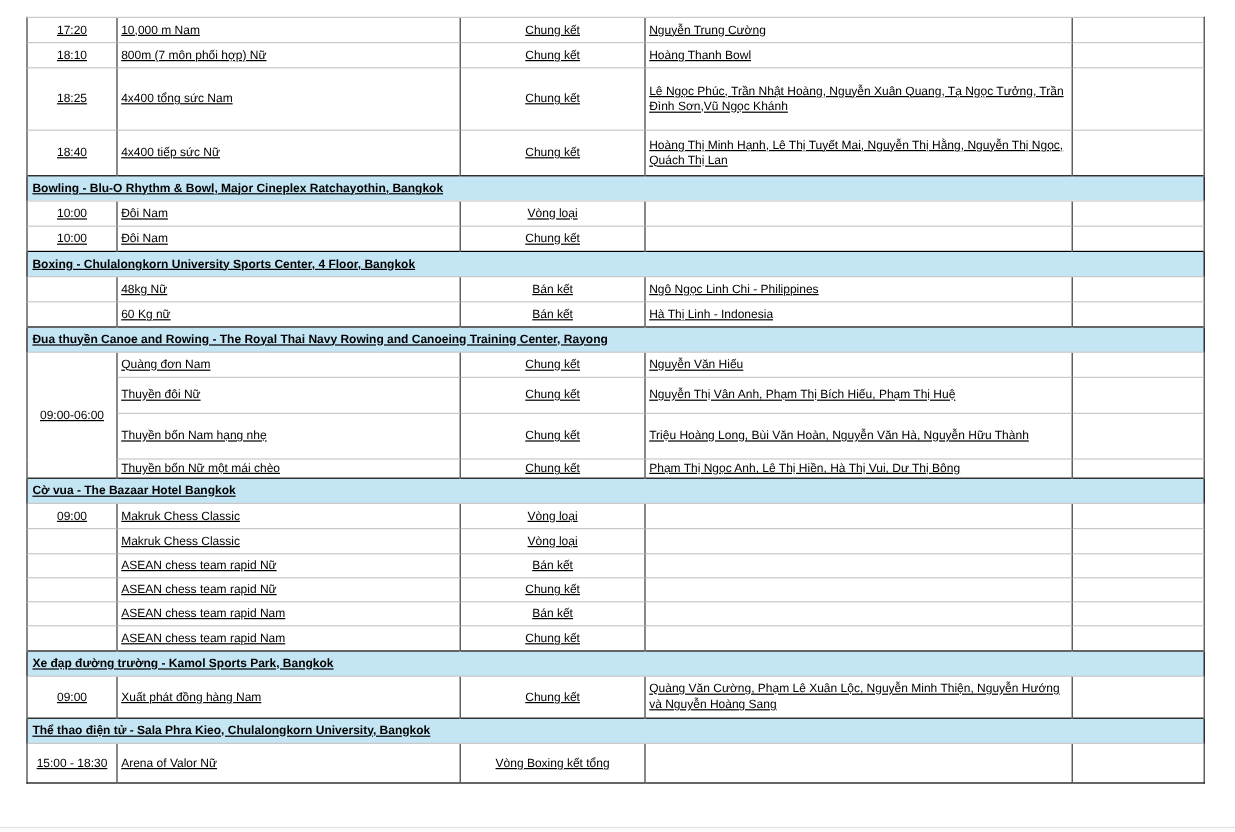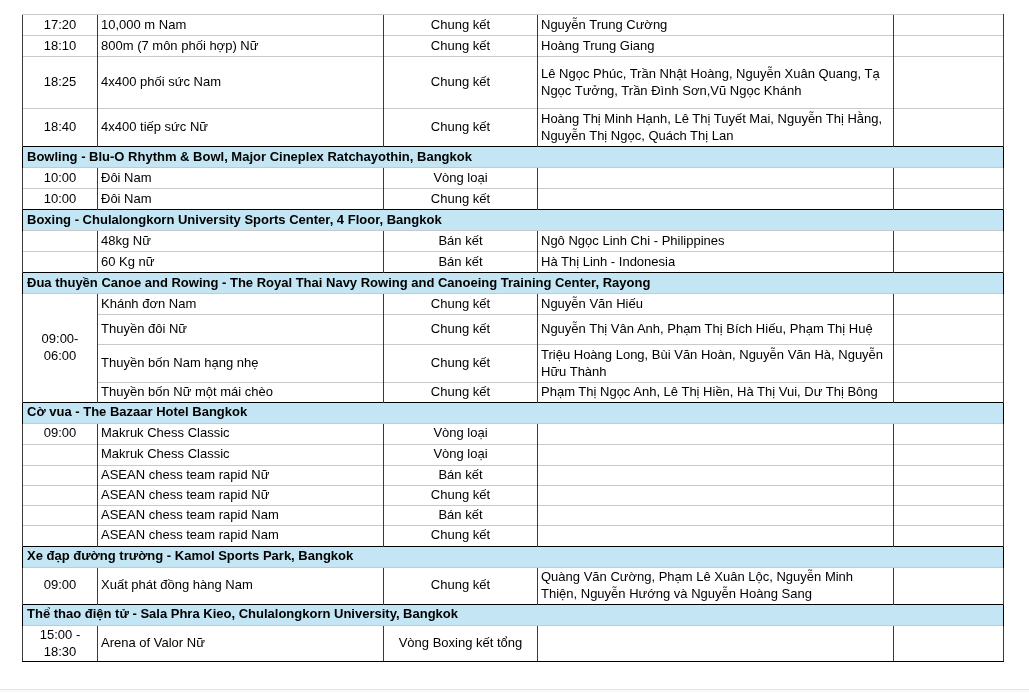--- a/index.html
+++ b/index.html
@@ -11,21 +11,22 @@
     overflow: hidden;
     font-family: "Liberation Sans", "DejaVu Sans", sans-serif;
     color: var(--text, #000);
   }
   table#schedule {
     position: absolute;
     left: 22px; top: 14px;
     width: 981px;
     border-collapse: collapse;
     table-layout: fixed;
-    font-size: 13px;
+    font-size: 10px;
+    text-decoration: underline;
   }
   #schedule td {
     border-left: 1px solid var(--colline, #3a3a3a);
     border-top: 1px solid var(--grid, #c9c9c9);
     padding: 1px 3px;
     line-height: 1.3;
     overflow: hidden;
     vertical-align: middle;
   }
   #schedule td:last-child {
@@ -77,26 +78,26 @@
         <td class="c-time">17:20</td>
         <td class="c-event">10,000 m Nam</td>
         <td class="c-round">Chung kết</td>
         <td class="c-ath">Nguyễn Trung Cường</td>
         <td class="c-note"></td>
       </tr>
       <tr style="height: 21px;">
         <td class="c-time">18:10</td>
         <td class="c-event">800m (7 môn phối hợp) Nữ</td>
         <td class="c-round">Chung kết</td>
-        <td class="c-ath">Hoàng Trung Giang</td>
+        <td class="c-ath">Hoàng Thanh Bowl</td>
         <td class="c-note"></td>
       </tr>
       <tr style="height: 52px;">
         <td class="c-time">18:25</td>
-        <td class="c-event">4x400 phối sức Nam</td>
+        <td class="c-event">4x400 tổng sức Nam</td>
         <td class="c-round">Chung kết</td>
         <td class="c-ath">Lê Ngọc Phúc, Trần Nhật Hoàng, Nguyễn Xuân Quang, Tạ Ngọc Tưởng, Trần Đình Sơn,Vũ Ngọc Khánh</td>
         <td class="c-note"></td>
       </tr>
       <tr style="height: 38px;">
         <td class="c-time">18:40</td>
         <td class="c-event">4x400 tiếp sức Nữ</td>
         <td class="c-round">Chung kết</td>
         <td class="c-ath">Hoàng Thị Minh Hạnh, Lê Thị Tuyết Mai, Nguyễn Thị Hằng, Nguyễn Thị Ngọc, Quách Thị Lan</td>
         <td class="c-note"></td>
@@ -133,21 +134,21 @@
         <td class="c-event">60 Kg nữ</td>
         <td class="c-round">Bán kết</td>
         <td class="c-ath">Hà Thị Linh - Indonesia</td>
         <td class="c-note"></td>
       </tr>
       <tr class="section-row">
         <td class="section-header" colspan="5">Đua thuyền Canoe and Rowing - The Royal Thai Navy Rowing and Canoeing Training Center, Rayong</td>
       </tr>
       <tr style="height: 21px;">
         <td class="c-time" rowspan="4">09:00-06:00</td>
-        <td class="c-event">Khánh đơn Nam</td>
+        <td class="c-event">Quàng đơn Nam</td>
         <td class="c-round">Chung kết</td>
         <td class="c-ath">Nguyễn Văn Hiếu</td>
         <td class="c-note"></td>
       </tr>
       <tr style="height: 30px;">
         <td class="c-event">Thuyền đôi Nữ</td>
         <td class="c-round">Chung kết</td>
         <td class="c-ath">Nguyễn Thị Vân Anh, Phạm Thị Bích Hiếu, Phạm Thị Huệ</td>
         <td class="c-note"></td>
       </tr>

